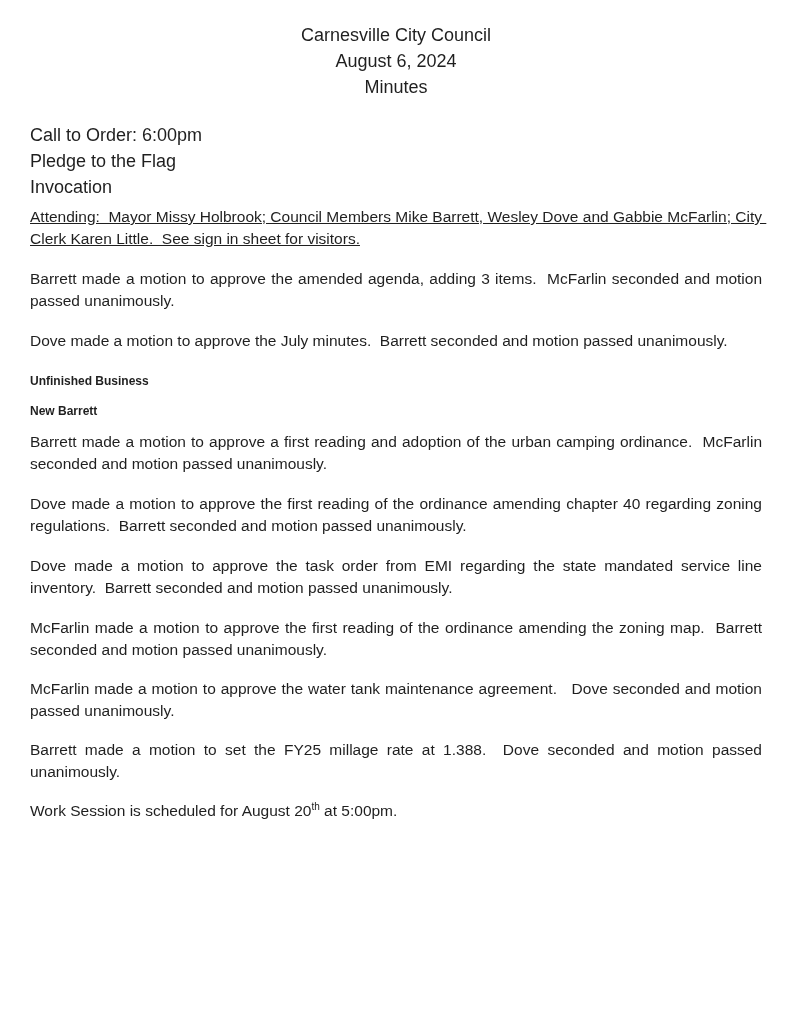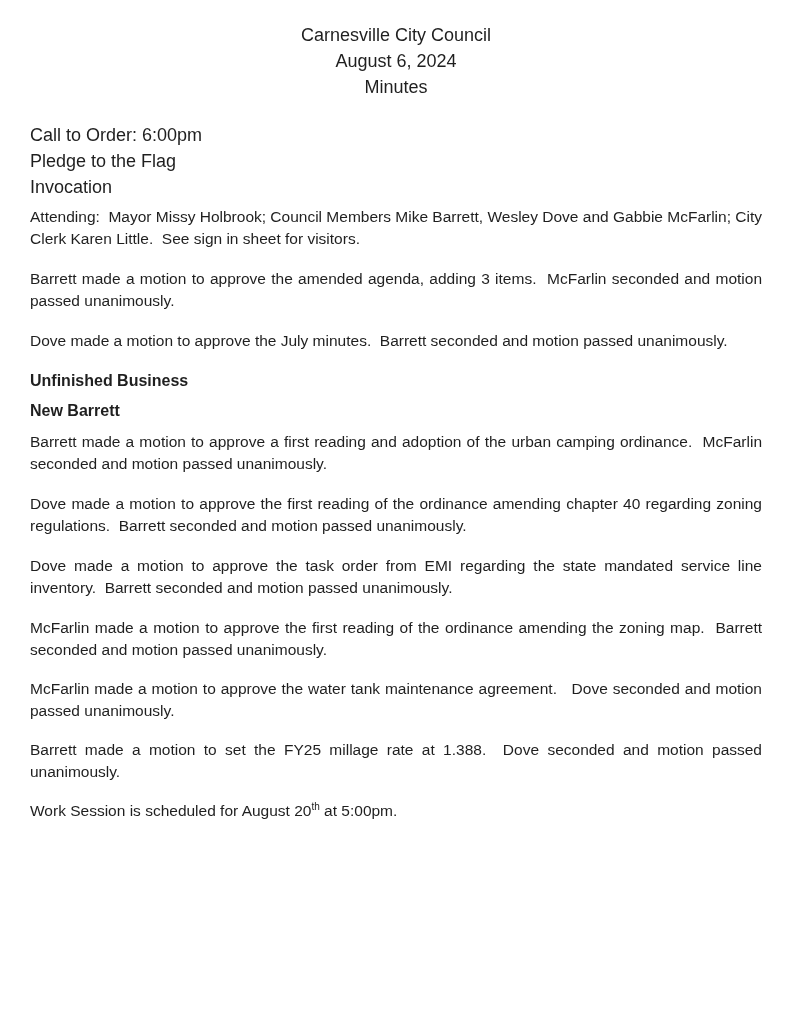--- a/index.html
+++ b/index.html
@@ -27,25 +27,25 @@
     margin-top: 22px;
     font-size: 18px;
     line-height: 26px;
   }
   .body-text {
     font-size: 15.5px;
     line-height: 22px;
     text-align: justify;
     white-space: pre-wrap;
   }
-  .attending { margin-top: 6px; }
+  .attending { margin-top: 6px; text-decoration: underline; }
   .motion { margin-top: 18px; }
   .section-head {
     font-weight: bold;
-    font-size: 16px;
+    font-size: 12px;
     line-height: 18px;
   }
   .head-unfinished { margin-top: 20px; }
   .head-new { margin-top: 12px; }
   .motion-first { margin-top: 11px; }
   .work-session { margin-top: 17px; }
   .adjourn { margin-top: 8px; }
   sup.ord {
     font-size: 10px;
     line-height: 0;

